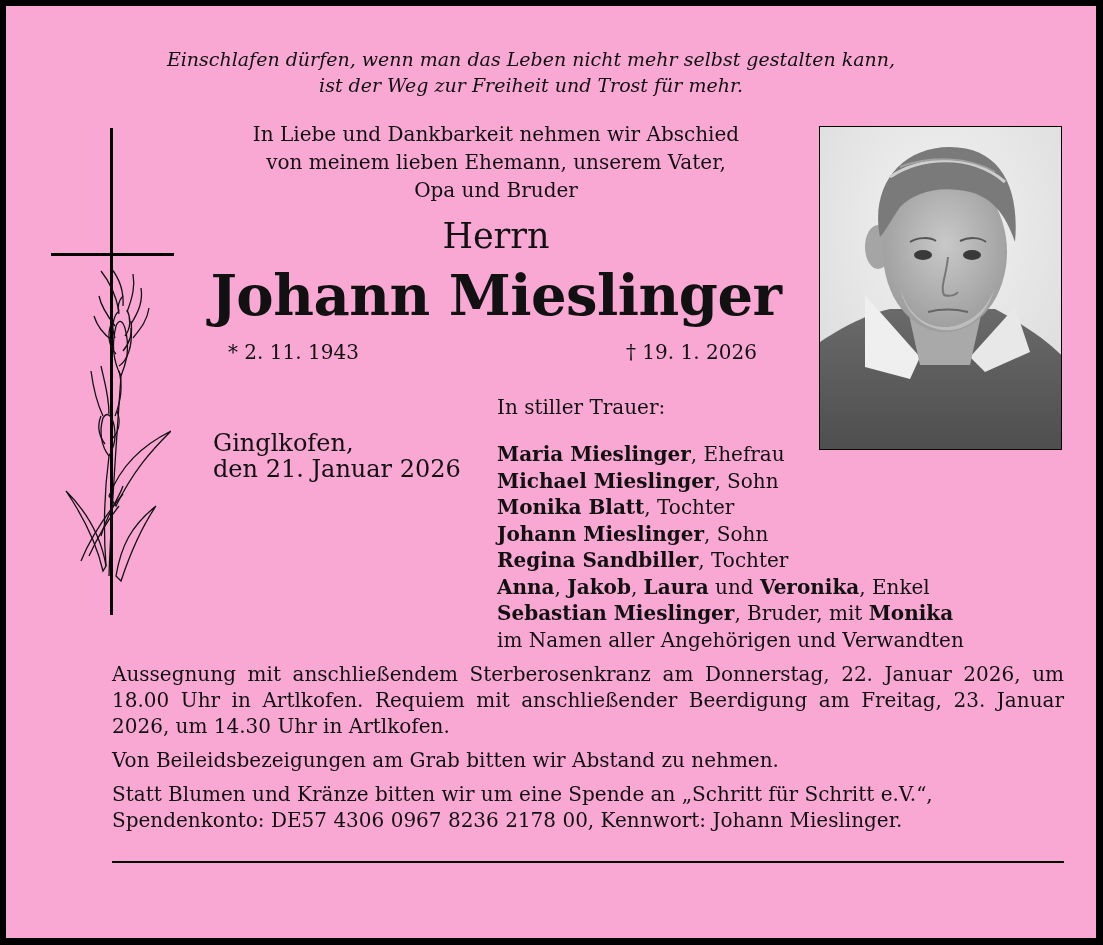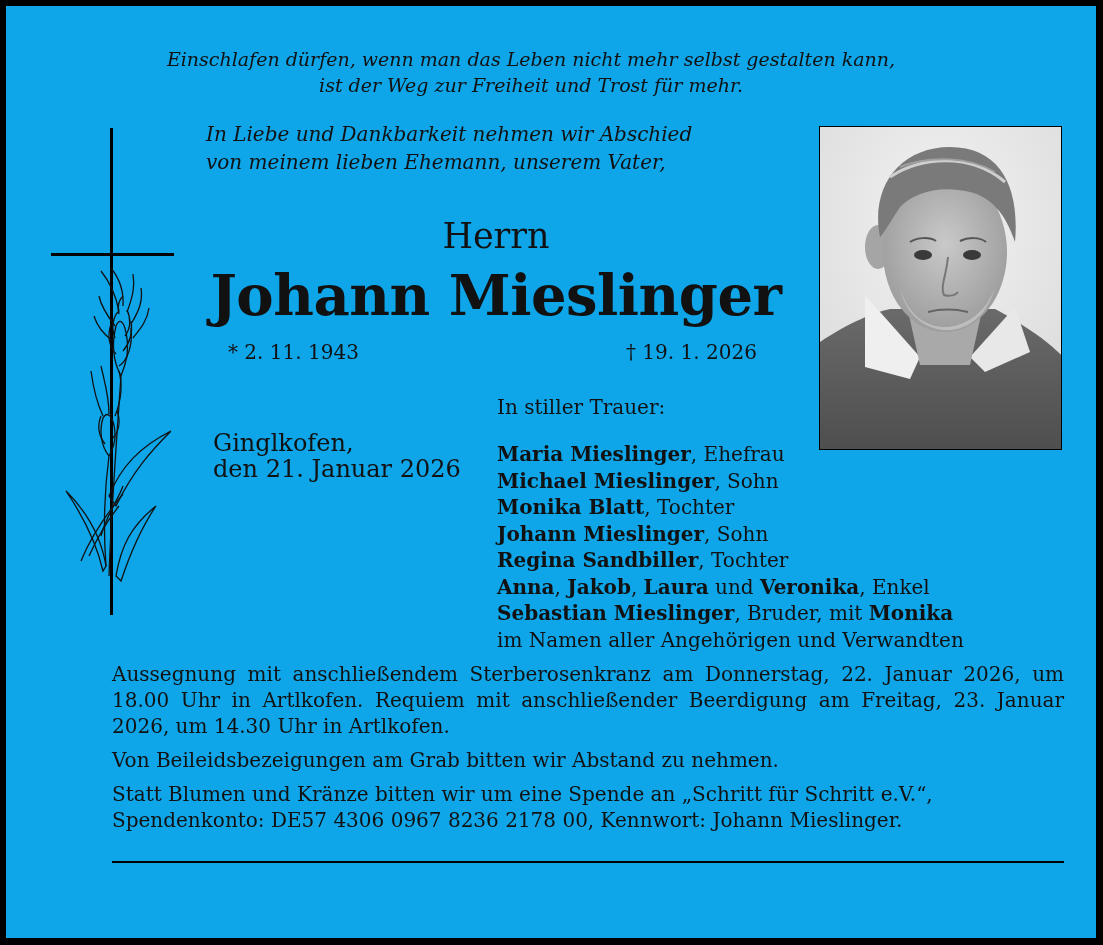--- a/index.html
+++ b/index.html
@@ -1,31 +1,31 @@
 <!DOCTYPE html>
 <html><head>
   <meta charset="utf-8">
   <style>
     html, body { margin: 0; padding: 0; background: #ffffff; }
     body { width: 1103px; height: 945px; position: relative; overflow: hidden; }
     .frame {
       position: absolute; left: 0; top: 0; width: 1103px; height: 945px;
       box-sizing: border-box; border: 6px solid #000; border-right-width: 7px; border-bottom-width: 7px;
-      background: #0ea5e9;
+      background: #f9a8d4;
     }
     .serif { font-family: "DejaVu Serif", "Liberation Serif", serif; color: #111; }
     .abs { position: absolute; }
 
     .motto {
       left: 100px; top: 40px; width: 850px; text-align: center;
       font-style: italic; font-size: 19px; line-height: 26px;
     }
     .intro {
-      left: 200px; top: 114px; width: 580px; text-align: left;
-      font-size: 20px; line-height: 28px; font-style: italic;
+      left: 200px; top: 114px; width: 580px; text-align: center;
+      font-size: 20px; line-height: 28px;
     }
     .herrn {
       left: 200px; top: 208px; width: 580px; text-align: center;
       font-size: 35px; font-weight: normal; line-height: 44px;
     }
     .name {
       left: 200px; top: 254px; width: 580px; text-align: center;
       font-size: 56px; font-weight: bold; line-height: 70px; letter-spacing: -0.5px;
     }
     .birth { left: 222px; top: 333px; font-size: 20px; line-height: 26px; }
@@ -99,20 +99,21 @@
     <path d="M45 300 C40 270 25 245 5 225 C22 250 35 275 42 305 Z"></path>
     <path d="M55 310 C60 280 70 260 95 240 C80 262 70 285 60 315 Z"></path>
     <path d="M40 270 C45 250 58 232 62 220"></path>
     <path d="M20 295 C30 270 48 245 62 228"></path>
     <path d="M28 290 C38 268 50 250 58 240"></path>
   </svg>
 
   <div class="abs intro serif">
     <div>In Liebe und Dankbarkeit nehmen wir Abschied</div>
     <div>von meinem lieben Ehemann, unserem Vater,</div>
+    <div>Opa und Bruder</div>
   </div>
 
   <div class="abs herrn serif">Herrn</div>
   <div class="abs name serif">Johann Mieslinger</div>
   <div class="abs birth serif">* 2. 11. 1943</div>
   <div class="abs death serif">† 19. 1. 2026</div>
 
   <div class="abs photo">
     <svg width="243" height="324" viewBox="0 0 243 324">
       <defs>

